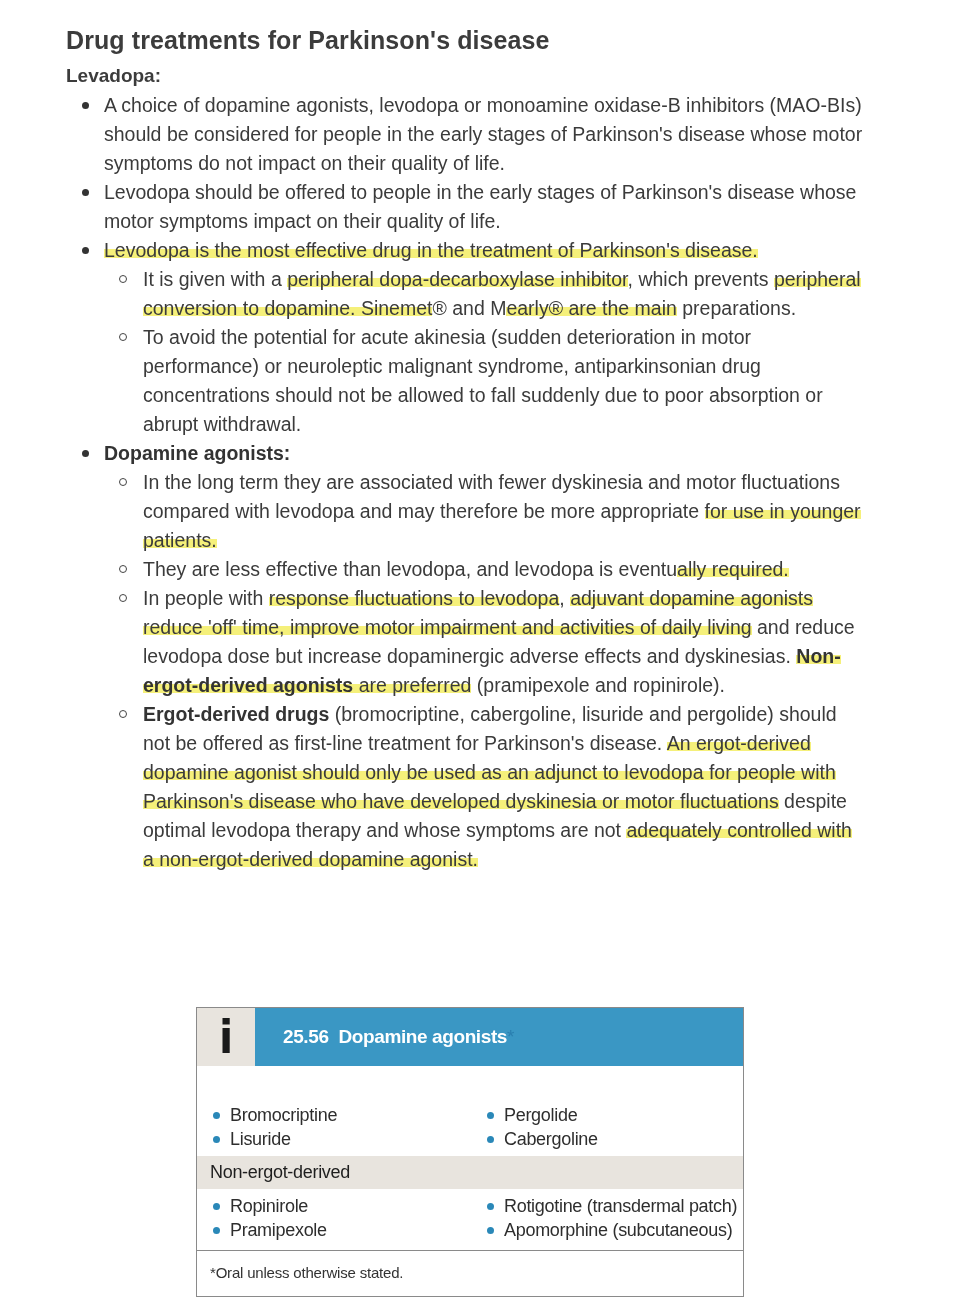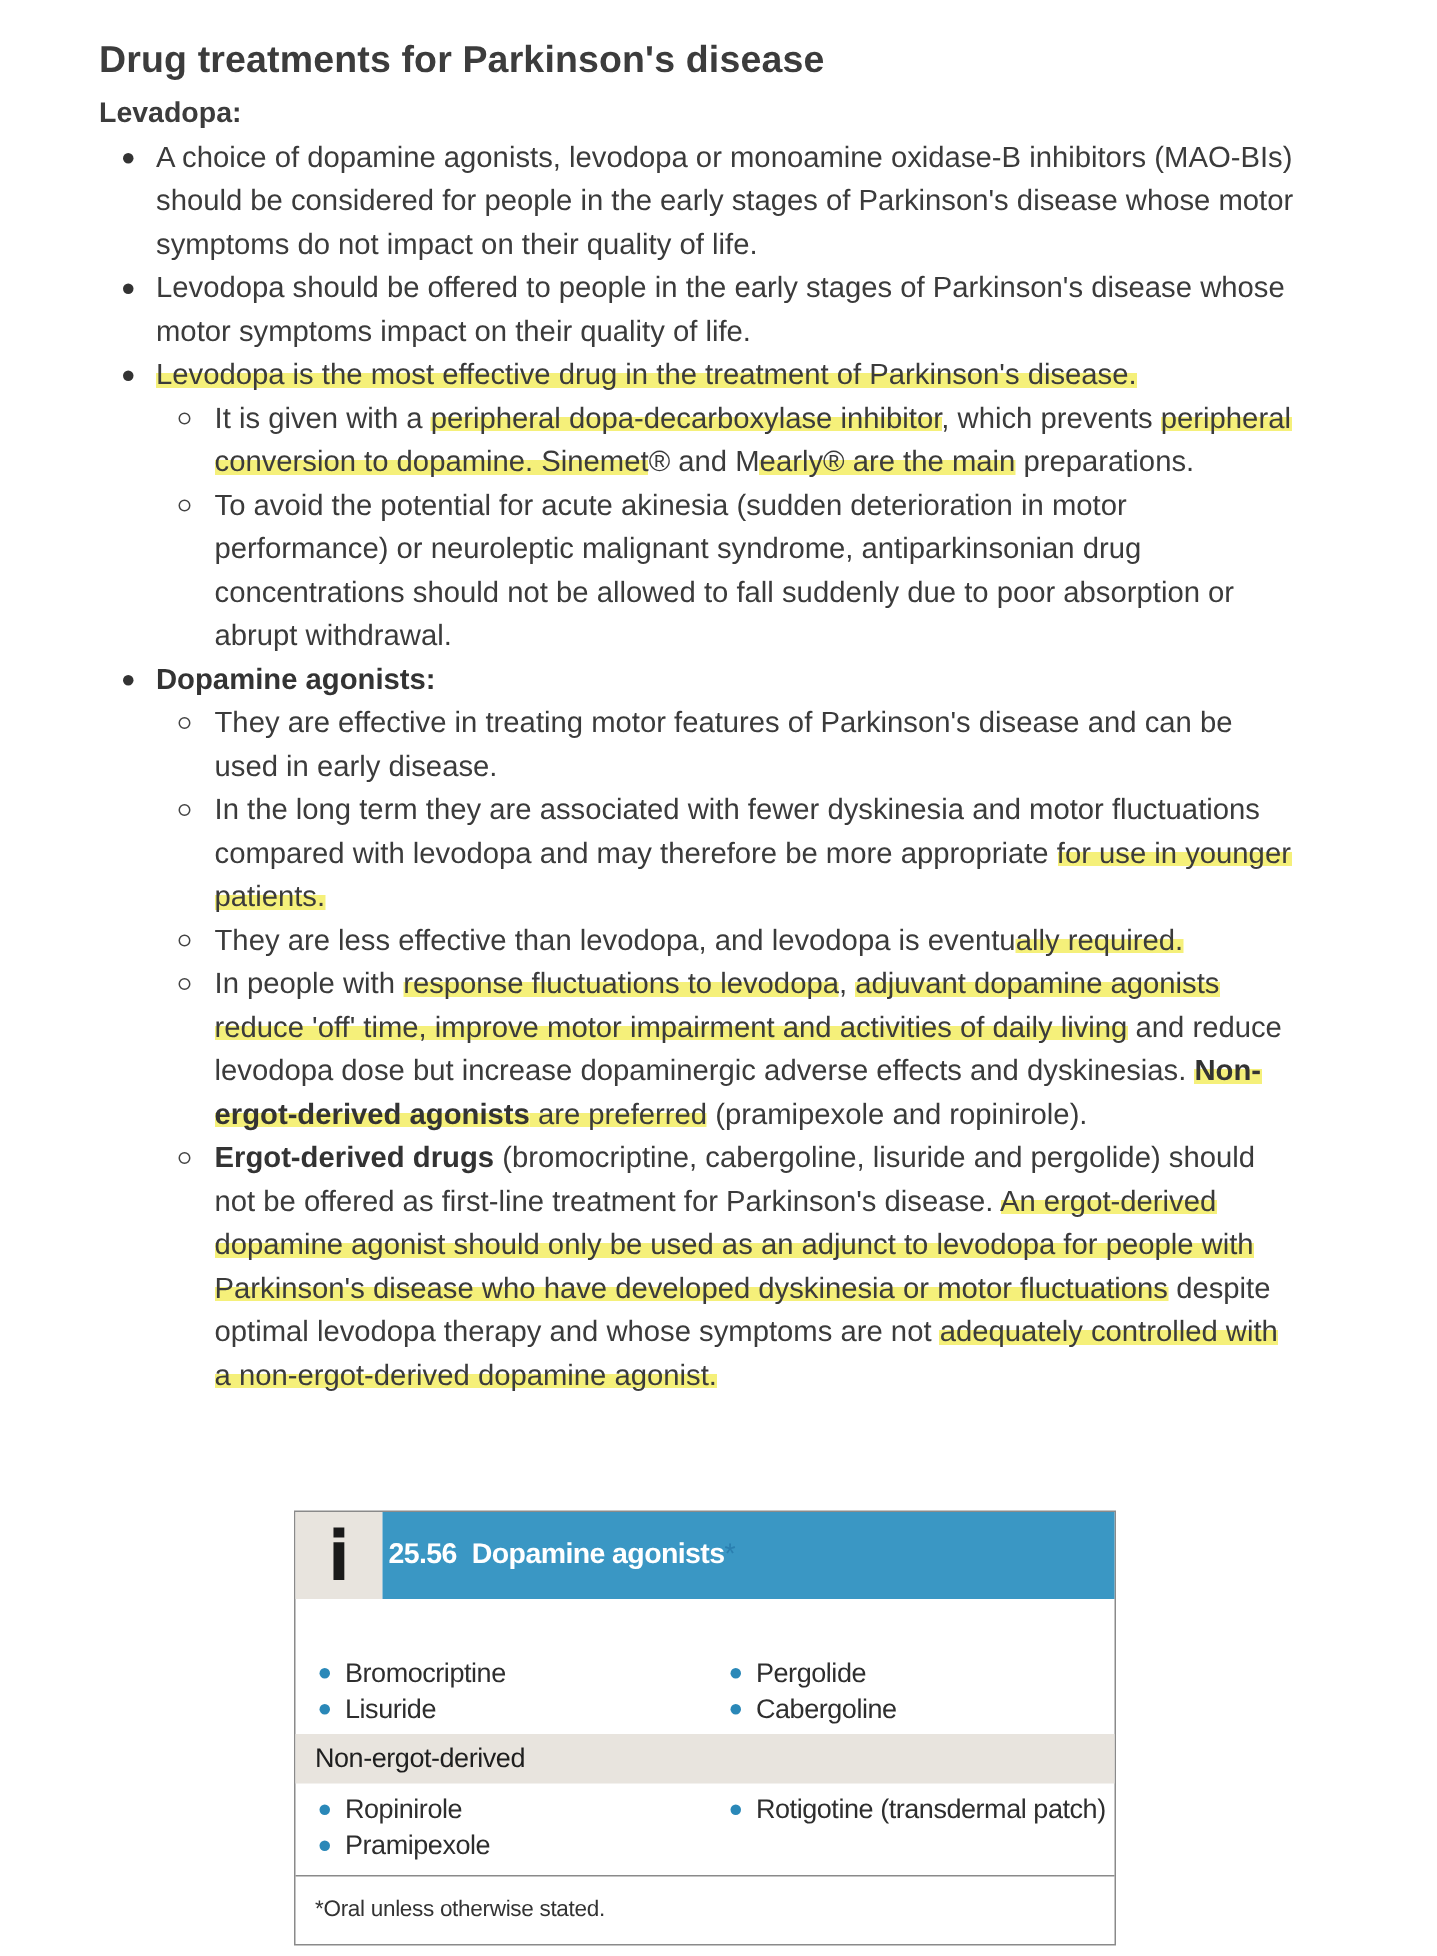--- a/index.html
+++ b/index.html
@@ -43,21 +43,21 @@
       font-stretch: condensed;
     }
     .info-header { position: absolute; left: 0; top: 0; width: 100%; height: 58px; display: flex; }
     .info-icon-cell {
       width: 58px; height: 58px; background: #e8e4de;
       display: flex; align-items: center; justify-content: center;
     }
     .info-icon { font-size: 46px; font-weight: bold; color: #1a1a1a; font-family: "DejaVu Sans", sans-serif; line-height: 1; }
     .info-title-cell {
       flex: 1; background: #3a97c4; color: #ffffff;
-      display: flex; align-items: center; padding-left: 4px;
+      display: flex; align-items: center; padding-left: 28px;
       font-size: 19px; font-weight: bold; letter-spacing: -0.4px;
       transform-origin: left center;
     }
     .info-title-cell .num { margin-right: 10px; }
     .info-title-cell .star { color: #2a7fb0; font-weight: normal; }
     .cat-row {
       position: absolute; left: 0; width: 100%; height: 33px; background: #e8e4de;
       font-size: 18px; color: #1e1e1e; padding-left: 13px; box-sizing: border-box;
       line-height: 33px; letter-spacing: -0.3px;
     }
@@ -85,21 +85,20 @@
 
 <div class="content">
   <ul class="lvl1" id="main-list">
       <li><span class="bullet"></span><span><span>A choice of dopamine agonists, levodopa or monoamine oxidase-B inhibitors (MAO-BIs) should be considered for people in the early stages of Parkinson's disease whose motor symptoms do not impact on their quality of life.</span></span></li>
       <li><span class="bullet"></span><span><span>Levodopa should be offered to people in the early stages of Parkinson's disease whose motor symptoms impact on their quality of life.</span></span></li>
       <li><span class="bullet"></span><span><span class="hl">Levodopa is the most effective drug in the treatment of Parkinson's disease.</span></span><ul class="lvl2">
           <li><span class="bullet"></span><span><span>It is given with a </span><span class="hl">peripheral dopa-decarboxylase inhibitor</span><span>, which prevents </span><span class="hl">peripheral conversion to dopamine. Sinemet</span><span>® and M</span><span class="hl">early® are the main</span><span> preparations.</span></span></li>
           <li><span class="bullet"></span><span><span>To avoid the potential for acute akinesia (sudden deterioration in motor performance) or neuroleptic malignant syndrome, antiparkinsonian drug concentrations should not be allowed to fall suddenly due to poor absorption or abrupt withdrawal.</span></span></li>
         </ul></li>
       <li><span class="bullet"></span><span><span class="b">Dopamine agonists:</span></span><ul class="lvl2">
-          <li><span class="bullet"></span><span><span>They are effective in treating motor features of Parkinson's disease and can be used in early disease.</span></span></li>
           <li><span class="bullet"></span><span><span>In the long term they are associated with fewer dyskinesia and motor fluctuations compared with levodopa and may therefore be more appropriate </span><span class="hl">for use in younger patients.</span></span></li>
           <li><span class="bullet"></span><span><span>They are less effective than levodopa, and levodopa is eventu</span><span class="hl">ally required.</span></span></li>
           <li><span class="bullet"></span><span><span>In people with </span><span class="hl">response fluctuations to levodopa</span><span>, </span><span class="hl">adjuvant dopamine agonists reduce 'off' time, improve motor impairment and activities of daily living</span><span> and reduce levodopa dose but increase dopaminergic adverse effects and dyskinesias. </span><span class="hl b">Non-ergot-derived agonists</span><span class="hl"> are preferred</span><span> (pramipexole and ropinirole).</span></span></li>
           <li><span class="bullet"></span><span><span class="b">Ergot-derived drugs</span><span> (bromocriptine, cabergoline, lisuride and pergolide) should not be offered as first-line treatment for Parkinson's disease. </span><span class="hl">An ergot-derived dopamine agonist should only be used as an adjunct to levodopa for people with Parkinson's disease who have developed dyskinesia or motor fluctuations</span><span> despite optimal levodopa therapy and whose symptoms are not </span><span class="hl">adequately controlled with a non-ergot-derived dopamine agonist.</span></span></li>
         </ul></li>
     </ul>
 </div>
 
 <div class="info-box">
   <div class="info-header">
@@ -125,17 +124,18 @@
   </div>
 
   <div class="cat-row" style="top:148px;">Non-ergot-derived</div>
   <div class="drug-grid" style="top:186px;">
     <div class="drug-col" style="left:13px;">
       <div class="drug"><span class="dot"></span><span>Ropinirole</span></div>
       <div class="drug"><span class="dot"></span><span>Pramipexole</span></div>
     </div>
     <div class="drug-col" style="left:287px;">
       <div class="drug"><span class="dot"></span><span>Rotigotine (transdermal patch)</span></div>
+      <div class="drug"><span class="dot"></span><span>Apomorphine (subcutaneous)</span></div>
     </div>
   </div>
 
   <div class="info-footer">*Oral unless otherwise stated.</div>
 </div>
 
 </body></html>

